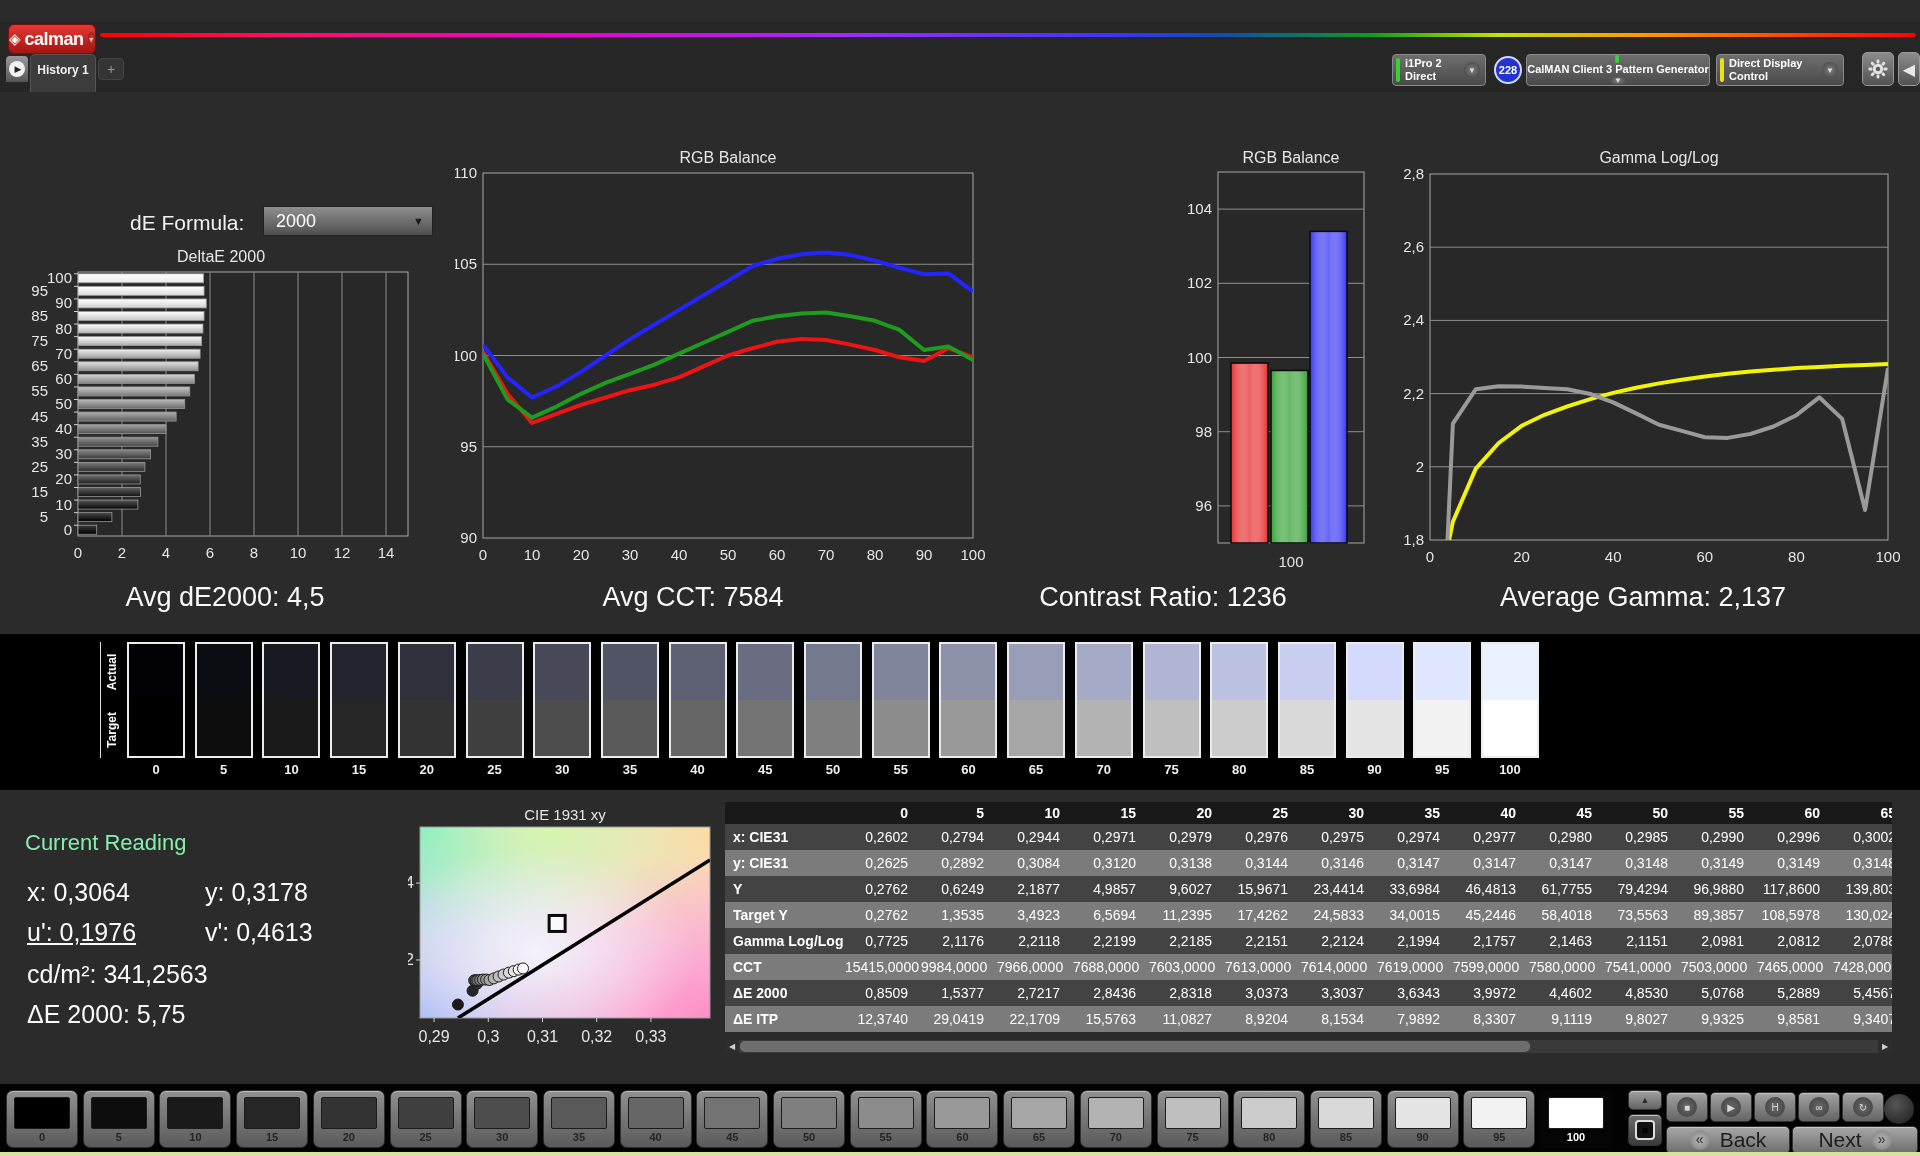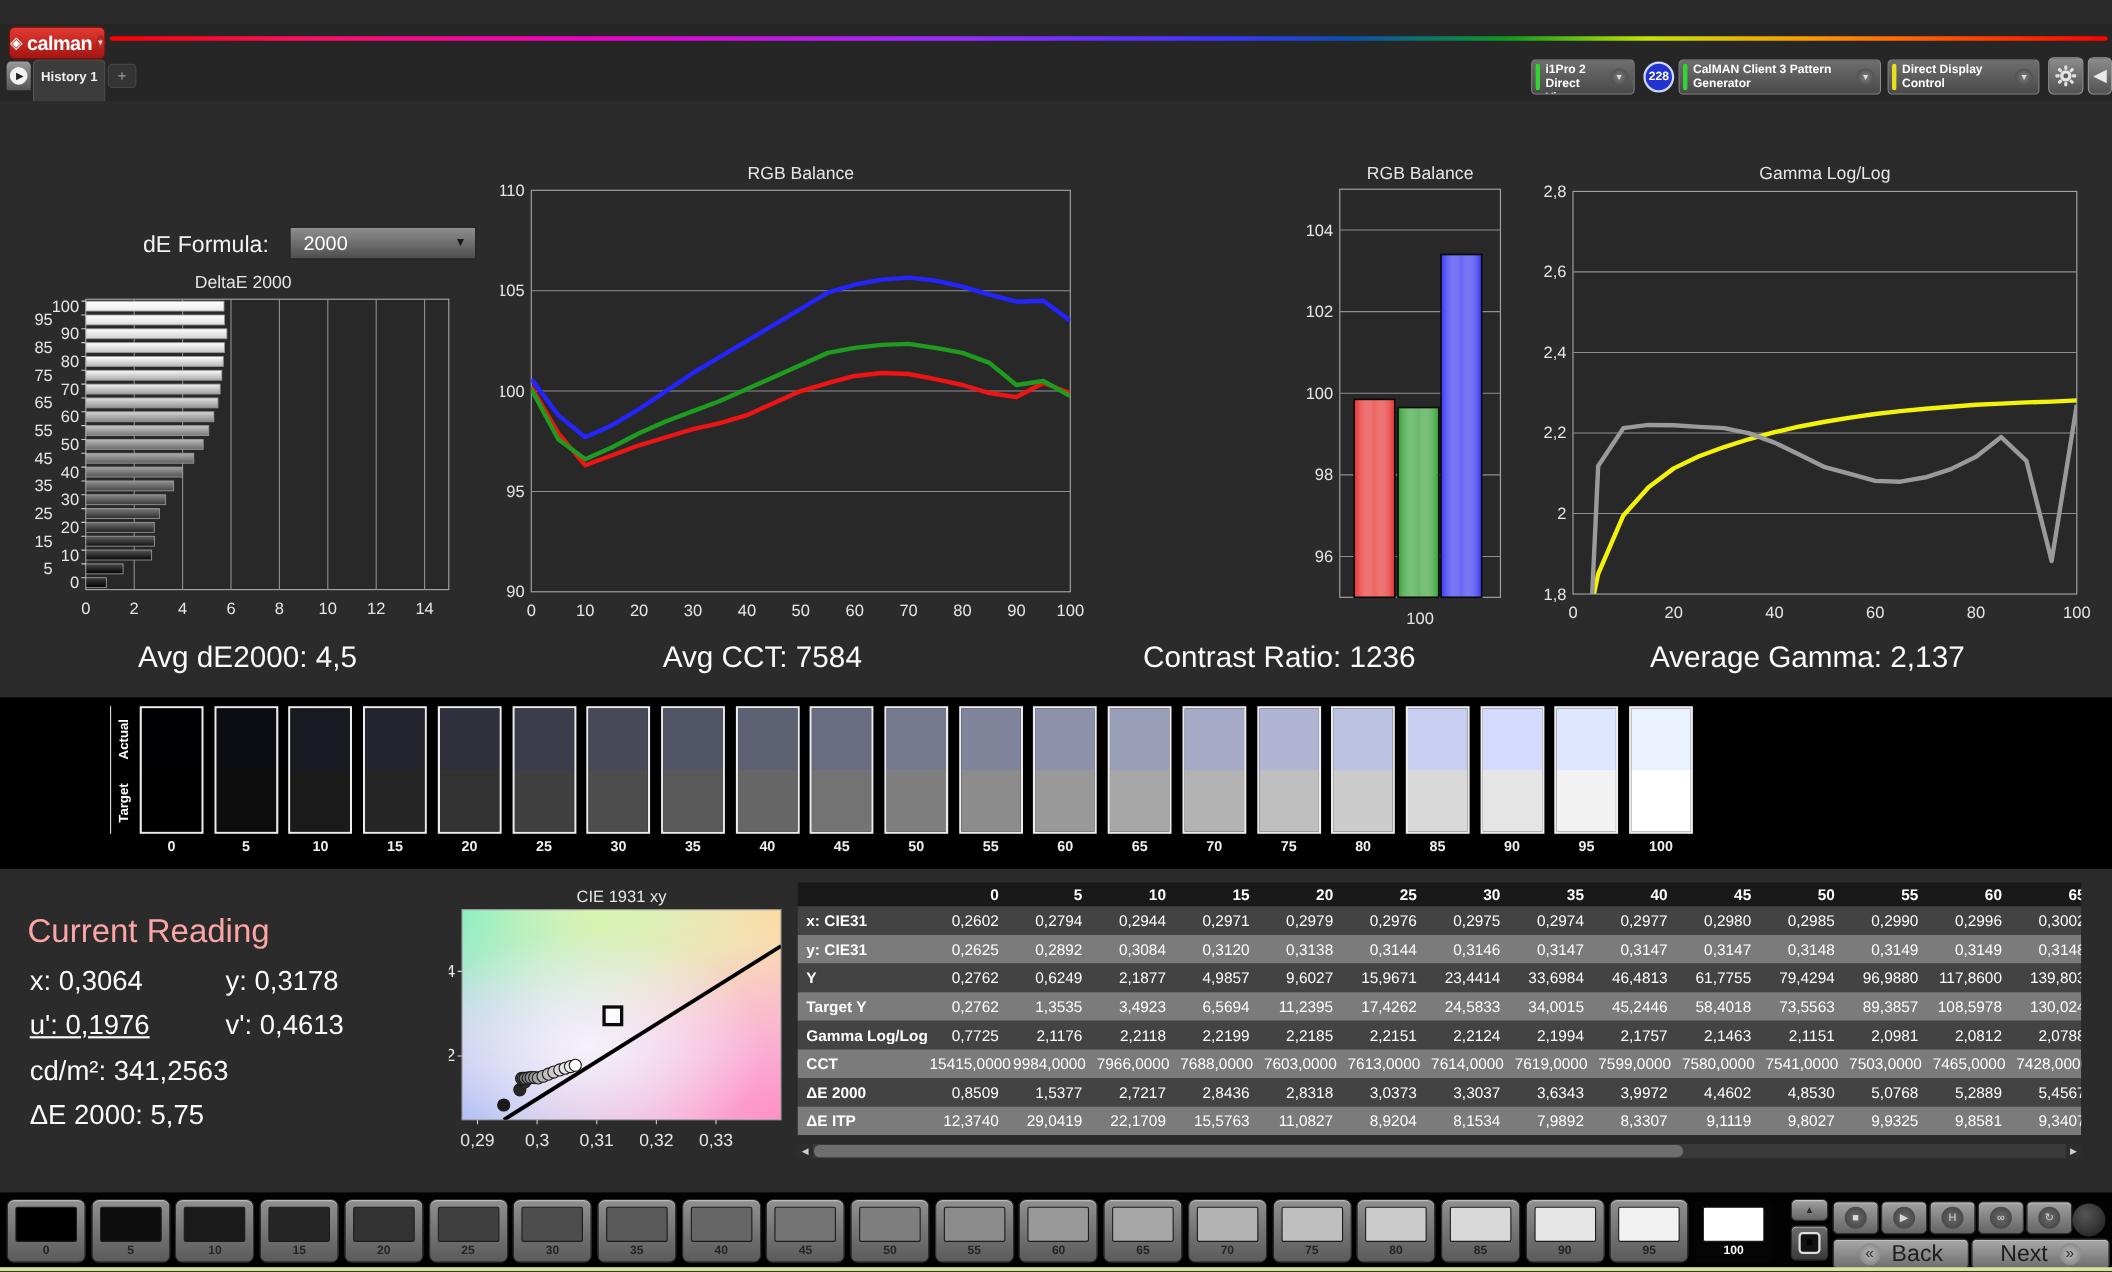--- a/index.html
+++ b/index.html
@@ -57,21 +57,21 @@
   .summary{position:absolute;top:582px;width:300px;text-align:center;font-size:27px;color:#fafafa;white-space:nowrap;}
   
   .strip{position:absolute;left:0;top:634px;width:1920px;height:156px;background:#000;}
   .strip .vline{position:absolute;left:100px;top:8px;width:1px;height:116px;background:#ddd;}
   .vlab{position:absolute;width:100px;text-align:center;font-size:12px;font-weight:bold;color:#fff;
         transform:rotate(-90deg);transform-origin:center;}
   .swatch{position:absolute;top:8px;width:58px;height:116px;border:2px solid #ececec;}
   .swatch .half{position:absolute;left:0;width:100%;height:50%;}
   .swl{position:absolute;top:128px;width:58px;text-align:center;font-size:13px;font-weight:bold;color:#f0f0f0;}
   
-  .cr-title{position:absolute;left:25px;top:830px;font-size:30px;color:#fca5a5;}
+  .cr-title{position:absolute;left:25px;top:830px;font-size:22px;color:#86efac;}
   .cr-line{position:absolute;font-size:25px;color:#fafafa;white-space:nowrap;}
   
   .gtable{position:absolute;left:725px;top:802px;width:1167px;height:230px;overflow:hidden;font-size:14px;}
   .trow{display:flex;height:26px;align-items:center;}
   .thead{height:22px;background:#191919;}
   .tcell{width:76px;flex:0 0 76px;text-align:right;padding-right:13px;white-space:nowrap;overflow:hidden;color:#fff;}
   .tlabel{width:120px;flex:0 0 120px;text-align:left;padding-left:8px;font-weight:bold;color:#fff;}
   .rowA{background:#434343;}
   .rowB{background:#7b7b7b;}
   .hscroll{position:absolute;left:725px;top:1040px;width:1167px;height:13px;background:#3a3a3a;border-radius:3px;}
@@ -122,26 +122,26 @@
     <div class="tab-add">+</div>
 
     <div class="devbtn" style="left:1392px;width:94px;">
       <span class="stripe" style="background:#35d435;"></span>
       <span class="lbl">
         <span>X-Rite i1Pro 2</span><br><span>Direct View</span>
       </span>
       <span class="ddc">▼</span>
     </div>
     <div class="badge">228</div>
-    <div class="devbtn" style="left:1526px;width:184px;">
+    <div class="devbtn" style="left:1526px;width:184px;flex-direction:column;">
       <span class="stripe" style="background:#35d435;"></span>
       <span class="lbl">CalMAN Client 3 Pattern Generator</span>
       <span class="ddc">▼</span>
     </div>
-    <div class="devbtn" style="left:1716px;width:138px;">
+    <div class="devbtn" style="left:1716px;width:128px;">
       <span class="stripe" style="background:#e8e11a;"></span>
       <span class="lbl">Direct Display Control</span>
       <span class="ddc">▼</span>
     </div>
     <div class="sqbtn" style="left:1862px;width:32px;">
       <svg width="20" height="20" viewBox="0 0 20 20">
         <g fill="#e2e2e2">
           <circle cx="10" cy="10" r="5.2"></circle>
           <g>
             <rect x="8.6" y="0.5" width="2.8" height="4" rx="1"></rect>

